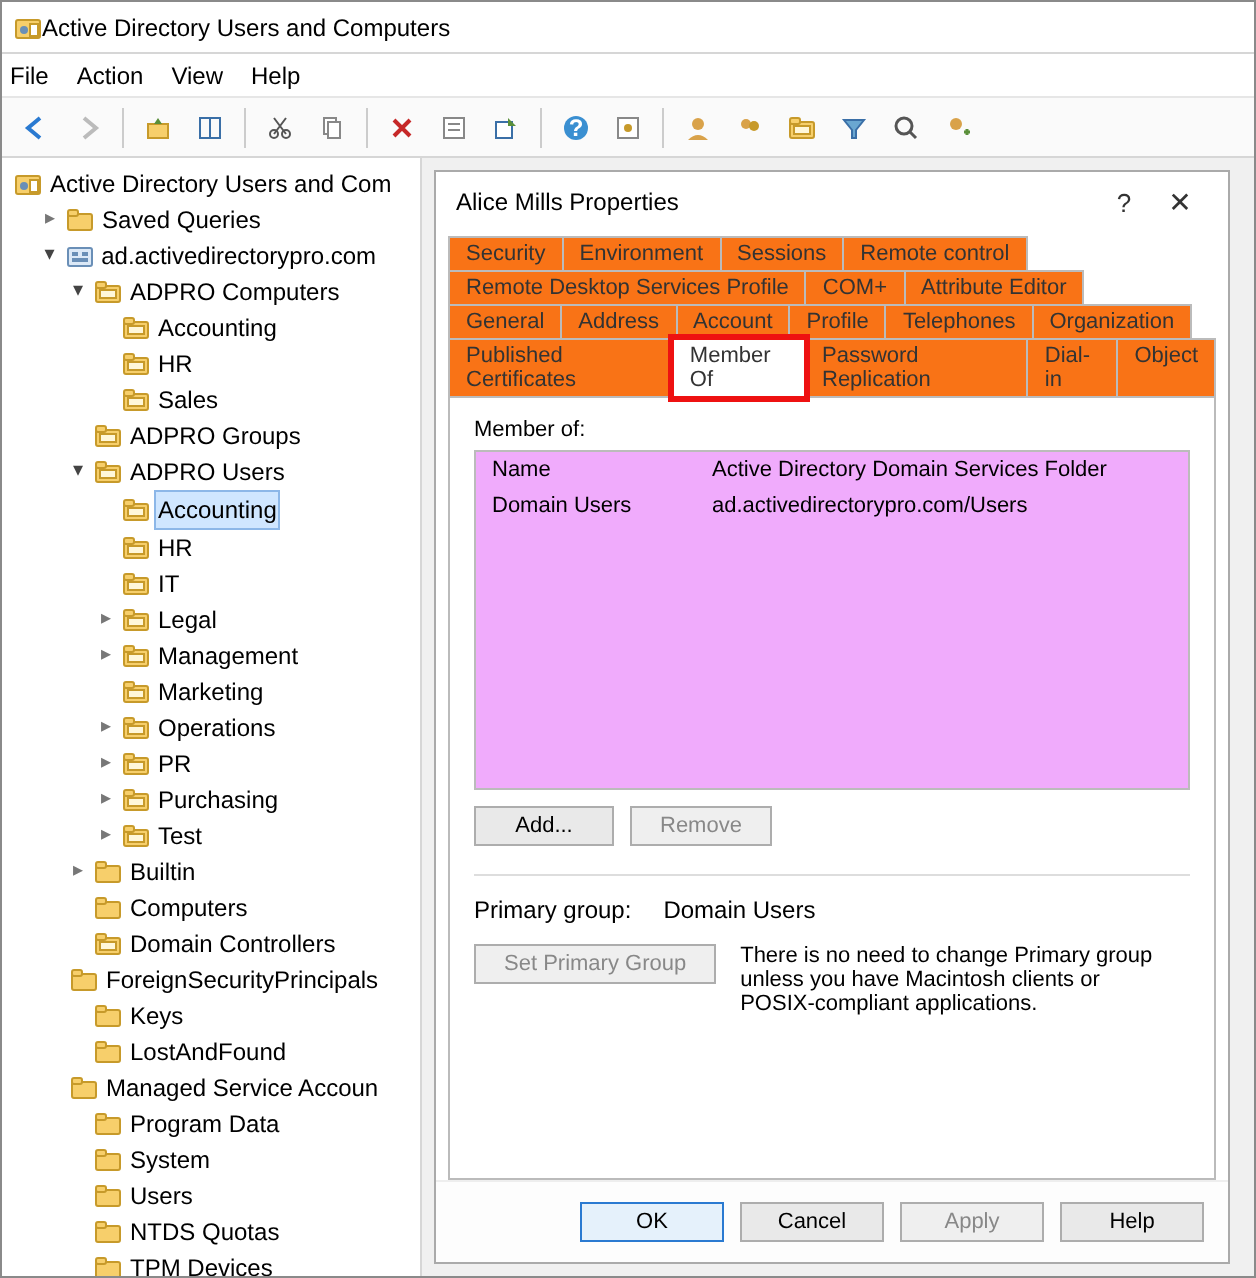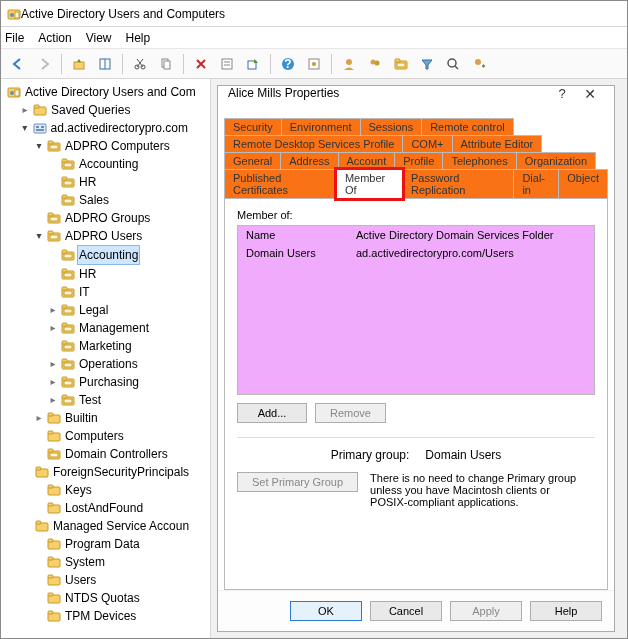--- a/index.html
+++ b/index.html
@@ -21,42 +21,42 @@
   .arrow { width: 12px; display: inline-block; text-align: center; color: #666; font-size: 10px; cursor: default; }
   .arrow.open::before { content: "▾"; color: #444; }
   .arrow.closed::before { content: "▸"; color: #777; }
   .arrow.none::before { content: ""; }
   .label { padding: 0 2px; cursor: default; }
   .label.sel { background: #cfe6ff; border: 1px solid #8cb7e8; padding: 0 1px; }
   svg.ficon { width: 14px; height: 14px; flex: none; }
   .right-pane { flex: 1; background: #f0f0f0; padding: 6px; overflow: hidden; }
 
   .dialog { width: 398px; height: 100%; background: #fff; border: 1px solid #aaa; display: flex; flex-direction: column; }
-  .dlg-title { height: 30px; display: flex; padding: 0 10px; }
+  .dlg-title { height: 30px; display: flex; align-items: center; padding: 0 10px; }
   .dlg-title .t { flex: 1; font-size: 12px; }
   .dlg-title .q { width: 28px; text-align: center; font-size: 13px; color: #333; }
   .dlg-title .x { width: 28px; text-align: center; font-size: 14px; color: #333; }
   .tabs-area { padding: 2px 6px 0 6px; }
   .tabrow { display: flex; }
   .tab { border: 1px solid #bbb; border-bottom: none; background: #f97316; padding: 2px 8px; font-size: 11px; color: #333; cursor: default; position: relative; }
   .tab + .tab { margin-left: -1px; }
   .tabrow + .tabrow .tab { }
   .tab.active { background: #fff; z-index: 2; border-bottom: 1px solid #fff; }
   .tab.hl { outline: 3px solid #e11; outline-offset: -1px; z-index: 5; }
   .tab-body { border: 1px solid #bbb; margin: -1px 6px 0 6px; flex: 1; padding: 10px 12px; display: flex; flex-direction: column; position: relative; }
   .field-label { font-size: 11px; margin-bottom: 4px; }
   .listbox { border: 1px solid #bbb; height: 170px; background: #f0abfc; font-size: 11px; }
   .listbox table { width: 100%; border-collapse: collapse; }
   .listbox td { padding: 3px 8px; font-size: 11px; vertical-align: top; }
   .listbox .hdr td { color: #000; }
   .btnrow { display: flex; gap: 8px; margin-top: 8px; }
   .btn { border: 1px solid #adadad; background: #e9e9e9; padding: 3px 14px; font-size: 11px; min-width: 70px; text-align: center; cursor: default; }
   .btn.disabled { color: #888; background: #efefef; }
   .hr { height: 1px; background: #ddd; margin: 14px 0 10px; }
-  .prim-row { display: flex; gap: 16px; font-size: 11px; margin-bottom: 10px; justify-content: center; }
+  .prim-row { display: flex; gap: 16px; font-size: 11px; margin-bottom: 10px; }
   .spg-row { display: flex; gap: 12px; align-items: flex-start; }
   .spg-row .btn { min-width: 110px; }
   .note { font-size: 11px; color: #000; max-width: 220px; }
   .dlg-buttons { display: flex; justify-content: flex-end; gap: 8px; padding: 10px 12px; border-top: 1px solid #eee; background: #fdfdfd; }
   .dlg-buttons .btn { min-width: 72px; }
   .btn.default { border: 1px solid #2a7ad1; background: #e5f1fb; }
 </style>
 </head>
 <body>
 
@@ -349,20 +349,29 @@
                             <span class="label">Marketing</span>
                           </div>
                         </li>
                         <li>
                           <div class="node">
                             <span class="arrow closed"></span>
                             <svg class="ficon">
                               <use href="#i-ou"></use>
                             </svg>
                             <span class="label">Operations</span>
+                          </div>
+                        </li>
+                        <li>
+                          <div class="node">
+                            <span class="arrow closed"></span>
+                            <svg class="ficon">
+                              <use href="#i-ou"></use>
+                            </svg>
+                            <span class="label">PR</span>
                           </div>
                         </li>
                         <li>
                           <div class="node">
                             <span class="arrow closed"></span>
                             <svg class="ficon">
                               <use href="#i-ou"></use>
                             </svg>
                             <span class="label">Purchasing</span>
                           </div>

